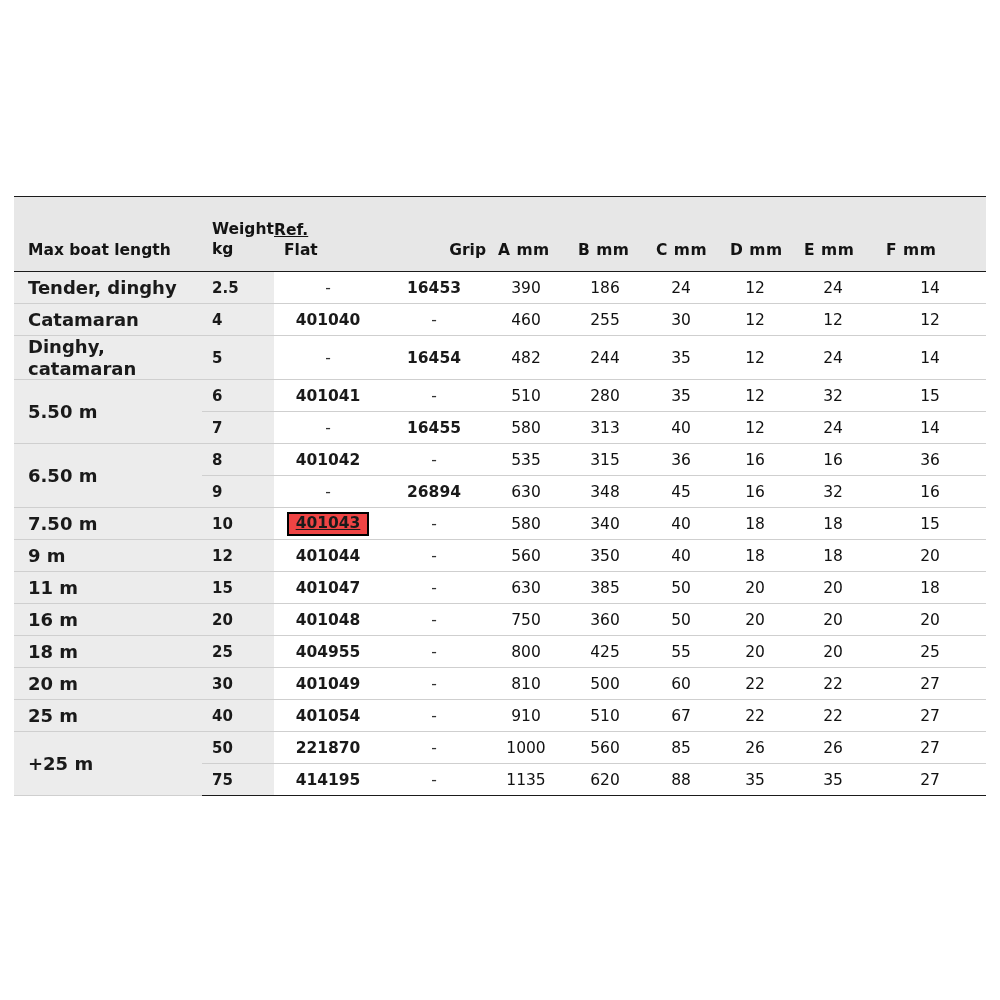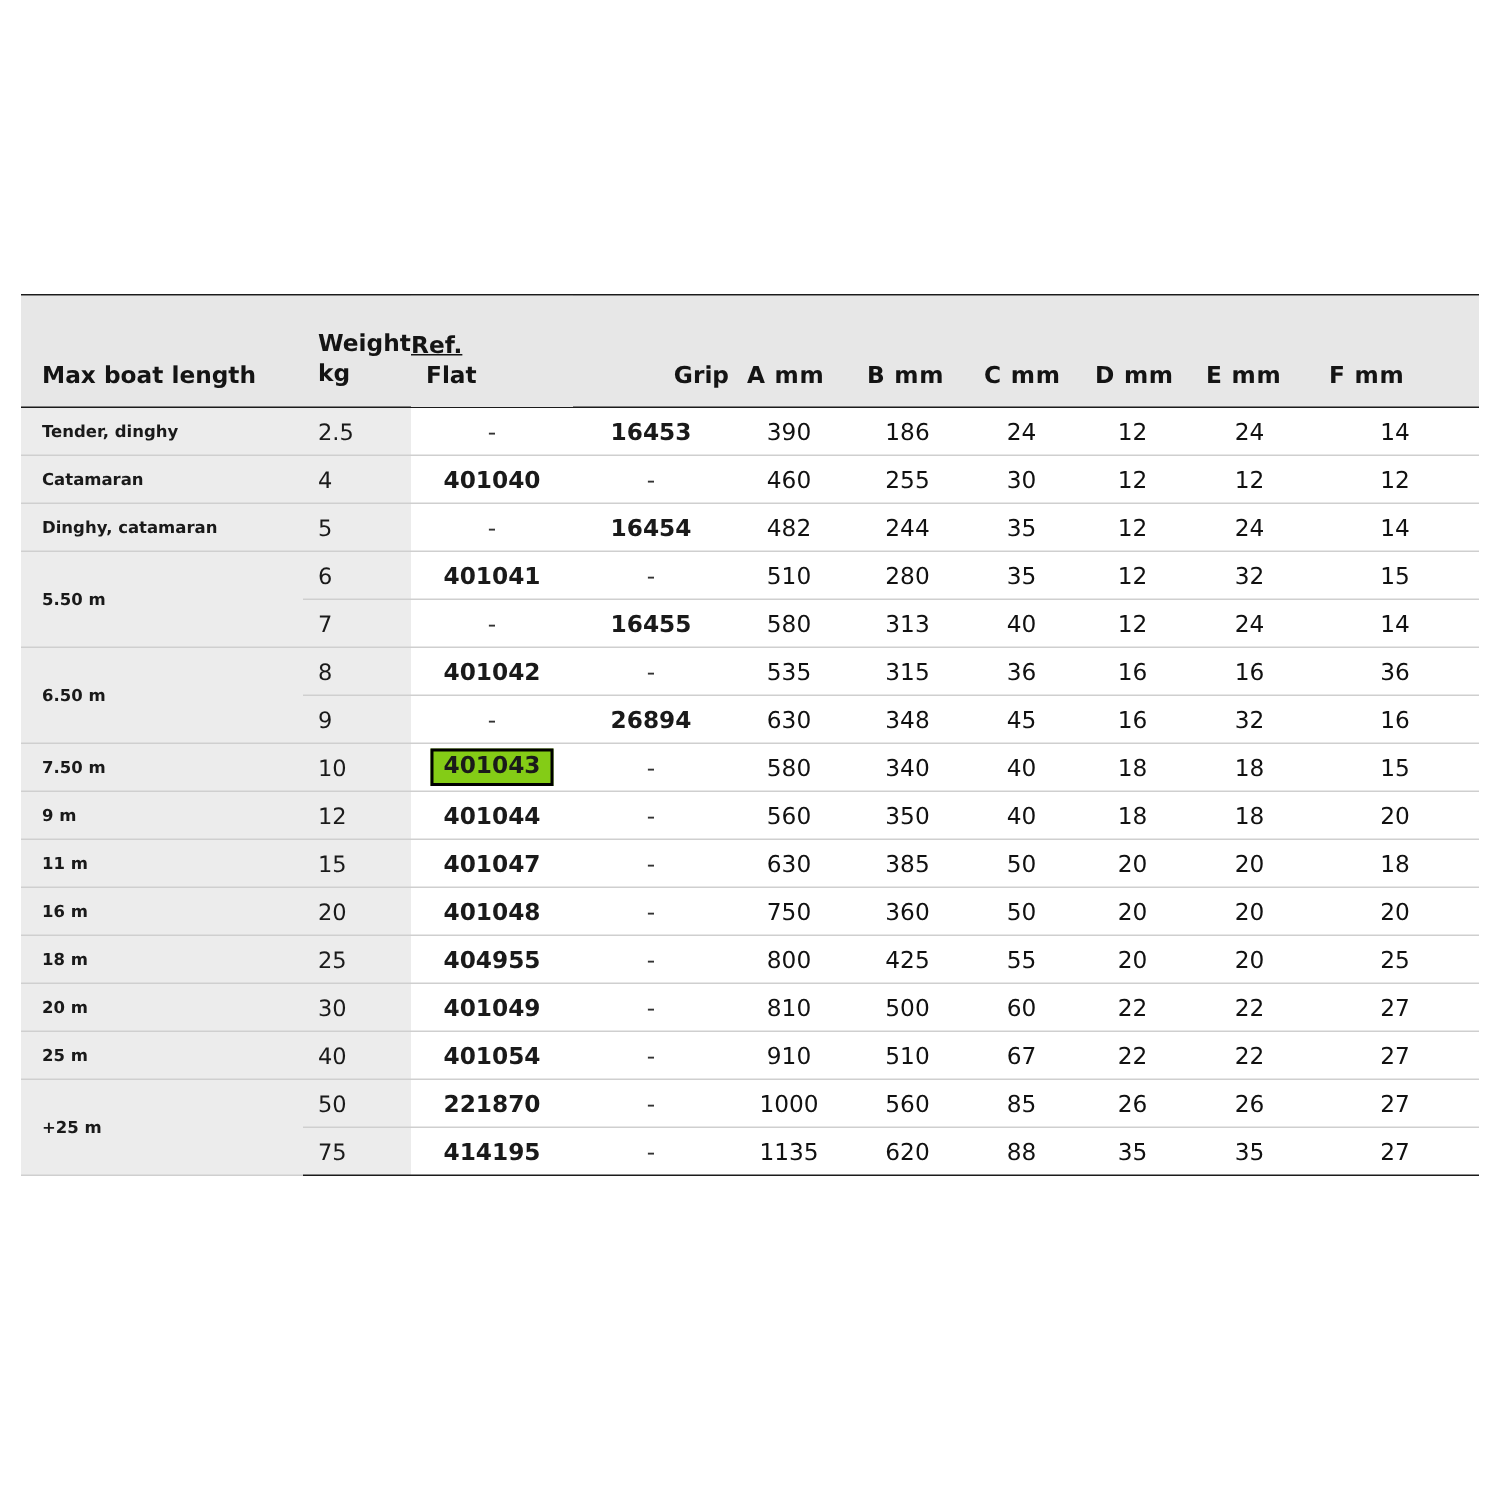--- a/index.html
+++ b/index.html
@@ -104,26 +104,26 @@
     color: #1a1a1a;
     height: 31px;
     padding: 0;
   }
 
   td.boat {
     background: #ececec;
     font-weight: bold;
     padding-left: 14px;
     text-align: left;
-    font-size: 11px;
+    font-size: 18px;
     line-height: 1.2;
   }
   td.weight {
     background: #ececec;
-    font-weight: normal;
+    font-weight: bold;
     padding-left: 10px;
     text-align: left;
     font-size: 15px;
   }
   td.ref {
     font-weight: bold;
     text-align: center;
     font-size: 15.5px;
   }
   td.ref.dash {
@@ -141,22 +141,23 @@
   }
 
   td.rowspan-boat {
     vertical-align: middle;
   }
 
   .highlight-box {
     display: inline-block;
     border: 2.5px solid #000000;
     padding: 1px 7px 2px 7px;
-    background: #84cc16;
+    background: #ef4444;
     line-height: 1.1;
+    text-decoration: underline;
   }
 </style>
 </head>
 <body>
 
 <div id="sheet">
   <div class="table-wrap">
     <table class="spec">
       <colgroup>
         <col class="c-boat">

